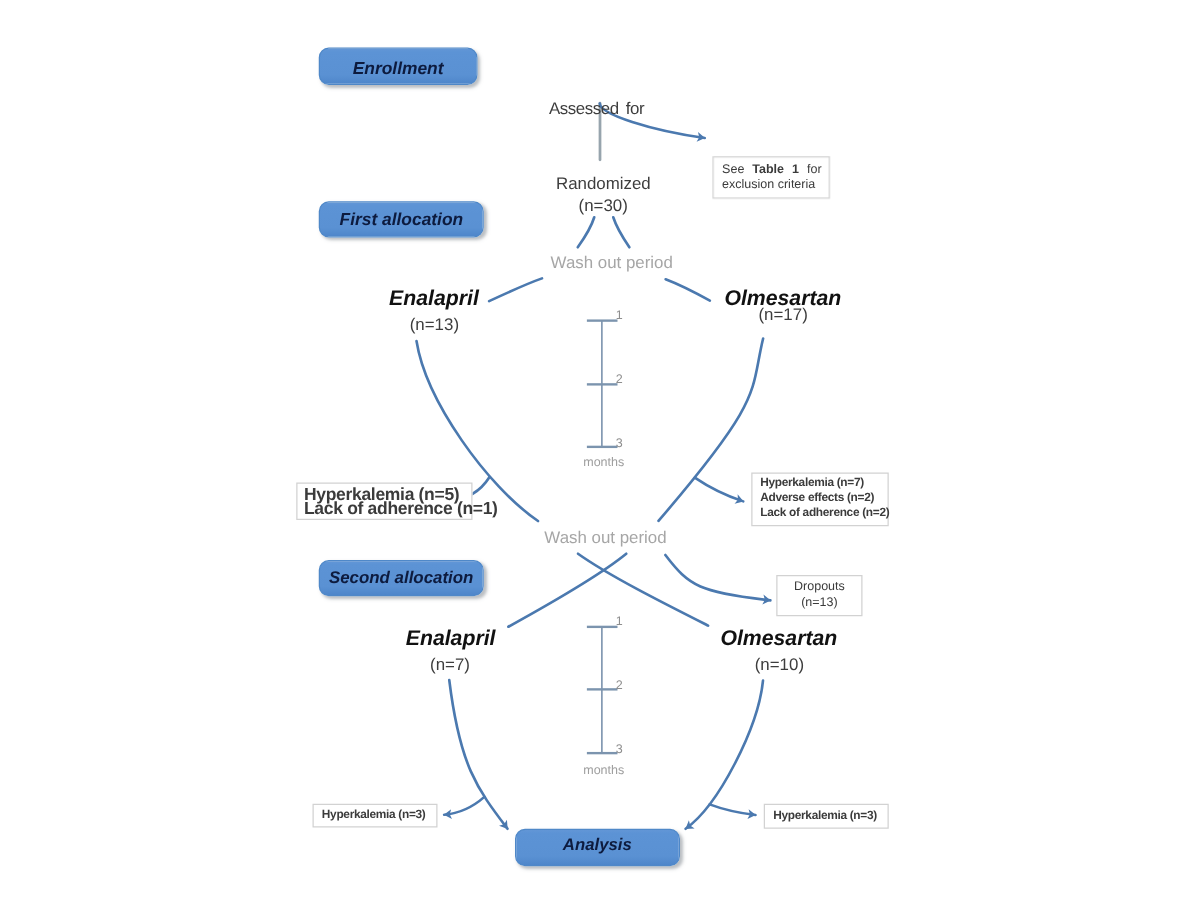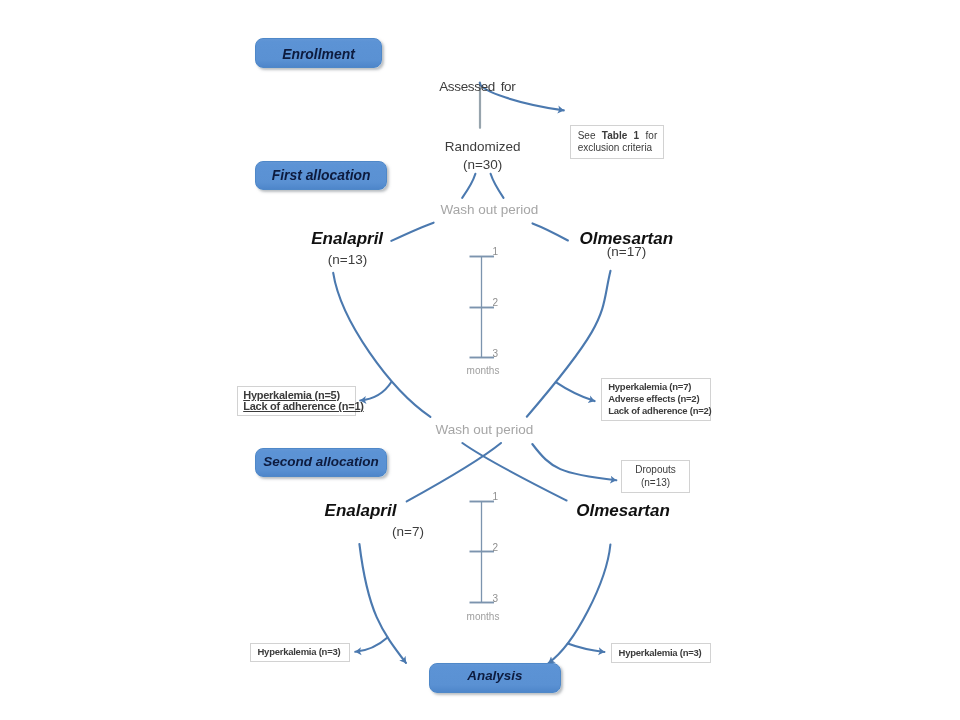--- a/index.html
+++ b/index.html
@@ -107,52 +107,53 @@
   </div>
 
   <div class="pill" style="left:254.6px;top:448.1px;width:132.7px;height:29.4px;">
     <span style="font-size:13.5px;position:relative;top:-1.5px;">Second allocation</span>
   </div>
 
   <div class="pill" style="left:255px;top:160.7px;width:132.2px;height:29.6px;">
     <span style="font-size:13.9px;position:relative;top:-0.5px;">First allocation</span>
   </div>
 
-  <div class="pill" style="left:411.8px;top:662.5px;width:132.1px;height:30.3px;margin-left:17px;">
+  <div class="pill" style="left:411.8px;top:662.5px;width:132.1px;height:30.3px;">
     <span style="font-size:13.4px;position:relative;top:-2px;">Analysis</span>
   </div>
 
   <div class="txt big" style="left:0;top:43px;width:954.6px;text-align:center;word-spacing:2.3px;letter-spacing:-0.35px;margin-top:36px;">Assessed for</div>
 
   <div class="txt big" style="left:0;top:139px;width:965.4px;text-align:center;">Randomized</div>
   <div class="txt big" style="left:0;top:157px;width:965.2px;text-align:center;">(n=30)</div>
 
   <div class="txt wash" style="left:0;top:201.5px;width:978.8px;text-align:center;">Wash out period</div>
   <div class="txt wash" style="left:0;top:421.5px;width:968.8px;text-align:center;">Wash out period</div>
 
   <div class="txt drug" style="left:0;top:229px;width:694.4px;text-align:center;">Enalapril</div>
   <div class="txt drugn" style="left:0;top:252px;width:695px;text-align:center;">(n=13)</div>
 
   <div class="txt drug" style="left:294px;top:229px;width:664.6px;text-align:center;">Olmesartan</div>
   <div class="txt drugn" style="left:294px;top:244px;width:665px;text-align:center;">(n=17)</div>
 
   <div class="txt drug" style="left:0;top:501px;width:721px;text-align:center;">Enalapril</div>
-  <div class="txt drugn" style="left:0;top:524px;width:720px;text-align:center;padding-left:48px;">(n=7)</div>
+  <div class="txt drugn" style="left:0;top:524px;width:720px;text-align:center;">(n=7)</div>
 
   <div class="txt drug" style="left:288px;top:501px;width:670.2px;text-align:center;">Olmesartan</div>
+  <div class="txt drugn" style="left:288px;top:524px;width:671px;text-align:center;">(n=10)</div>
 
   <div class="txt months" style="left:0;top:365px;width:966px;text-align:center;">months</div>
   <div class="txt months" style="left:0;top:611px;width:966px;text-align:center;">months</div>
 
   <div class="note" style="left:569.5px;top:93.4px;width:94.1px;height:34px;padding:0 0 0 7.2px;font-size:10px;line-height:12.8px;font-weight:normal;letter-spacing:0;margin-top:32px;">
     <div style="word-spacing:3.6px;"><span>See </span><b>Table 1</b><span> for</span></div>
     <div>exclusion criteria</div>
   </div>
 
-  <div class="note" style="left:236.9px;top:385.9px;width:119px;height:30.2px;padding:0 0 0 5.3px;font-size:11px;line-height:11.4px;text-decoration:underline;">
+  <div class="note" style="left:236.9px;top:385.9px;width:141px;height:30.2px;padding:0 0 0 5.3px;font-size:14px;line-height:11.4px;">
     <div>Hyperkalemia (n=5)</div>
     <div>Lack of adherence (n=1)</div>
   </div>
 
   <div class="note" style="left:600.7px;top:378.1px;width:110px;height:42.6px;padding:0 0 0 6.5px;font-size:9.5px;line-height:12px;">
     <div>Hyperkalemia (n=7)</div>
     <div>Adverse effects (n=2)</div>
     <div>Lack of adherence (n=2)</div>
   </div>
 

